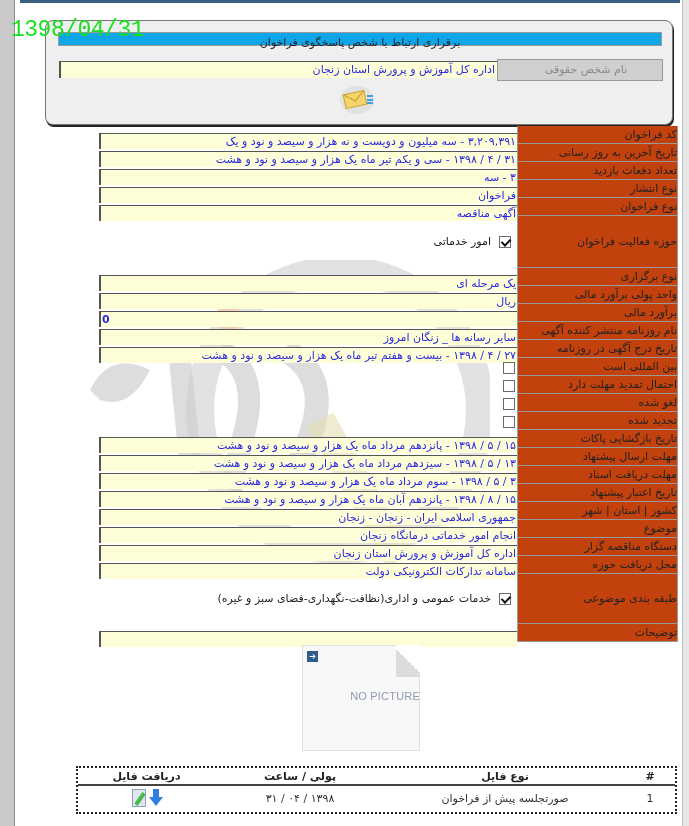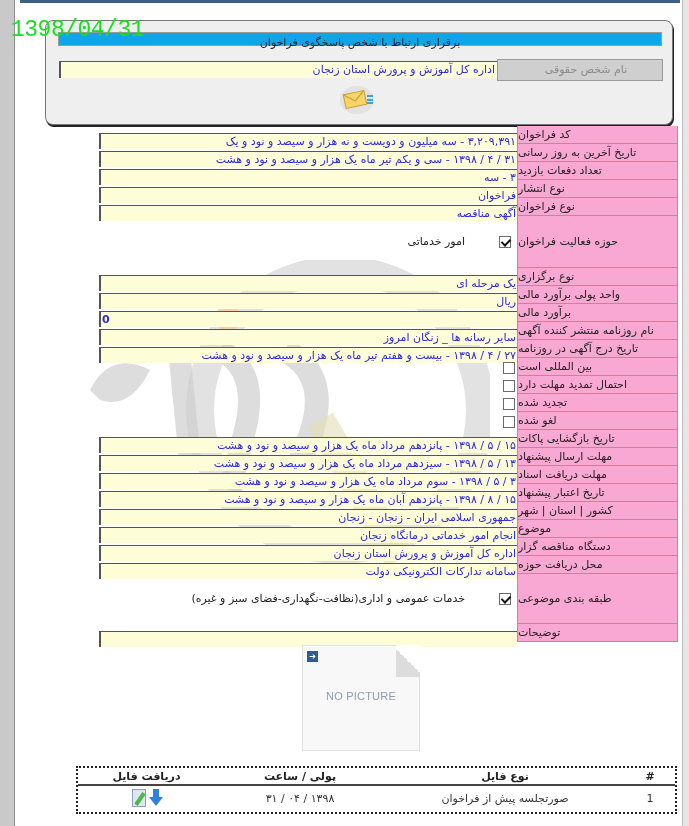--- a/index.html
+++ b/index.html
@@ -17,36 +17,36 @@
   .envelope { position: absolute; left: 294px; top: 65px; width: 34px; height: 28px; border-radius: 50%; background: #e2e2e2; }
   .envelope .env-body { position: absolute; left: 4px; top: 6px; width: 22px; height: 15px; background: #f6d46a; border: 1px solid #c9a234; transform: rotate(-12deg); }
   .envelope .env-flap { position: absolute; left: 4px; top: 6px; width: 22px; height: 15px; transform: rotate(-12deg); }
   .envelope .lines { position: absolute; left: 27px; top: 9px; width: 6px; height: 10px; }
   .envelope .lines i { display: block; height: 2px; background: #3da3e6; margin-bottom: 1.5px; }
 
   .watermark { position: absolute; left: 70px; top: 260px; width: 420px; height: 320px; pointer-events: none; z-index: 1; }
 
   .grid { position: absolute; left: 99px; top: 126px; width: 579px; z-index: 2; }
   .row { position: relative; display: flex; flex-direction: row-reverse; height: 18px; }
-  .row .label { width: 161px; background: #f9a8d4; border: 1px solid #9a9a9a; border-top: none; text-align: left; direction: rtl; font-size: 11px; line-height: 17px; color: #222; white-space: nowrap; overflow: hidden; }
+  .row .label { width: 161px; background: #c2410c; border: 1px solid #9a9a9a; border-top: none; text-align: right; direction: rtl; font-size: 11px; line-height: 17px; color: #222; white-space: nowrap; overflow: hidden; }
   .row .value { flex: 1; height: 16px; margin-top: 7px; background: #fdfdd8; border-left: 2px solid #555; border-top: 1px solid #555; direction: rtl; color: #2a2ae0; line-height: 15px; font-size: 11px; white-space: nowrap; overflow: hidden; padding-right: 1px; }
   .row .value.ltr { direction: ltr; text-align: left; color: #2a2ae0; font-weight: bold; padding-left: 1px; }
   .row.tall { height: 52px; }
   .row.tall .label { line-height: 52px; }
-  .row.tall .value { background: transparent; border: none; margin-top: 0; display: flex; align-items: center; justify-content: flex-start; padding-right: 6px; color: #222; line-height: 52px; height: 52px; gap: 26px; }
+  .row.tall .value { background: transparent; border: none; margin-top: 0; display: flex; align-items: center; justify-content: flex-start; padding-right: 6px; color: #222; line-height: 52px; height: 52px; }
   .chk { display: inline-block; width: 12px; height: 12px; border: 1px solid #6a6a6a; background: #fff; margin-left: 8px; position: relative; vertical-align: middle; }
   .chk.on::after { content: ""; position: absolute; left: 3px; top: 0px; width: 4px; height: 7px; border: solid #111; border-width: 0 2px 2px 0; transform: rotate(45deg); }
   .row.chkrow .value { background: transparent; border: none; margin-top: 0; height: 18px; padding-right: 2px; line-height: 18px; }
   .row.chkrow .chk { margin-left: 0; margin-top: 2px; }
 
   .nopic { position: absolute; left: 302px; top: 645px; width: 120px; height: 108px; z-index: 2; }
   .nopic .page { position: absolute; left: 0; top: 0; width: 118px; height: 106px; background: #f8f8f8; border: 1px solid #e1e1e1; box-shadow: 0 1px 2px #ddd; clip-path: polygon(0 0, 80% 0, 100% 30%, 100% 100%, 0 100%); }
   .nopic .curl { position: absolute; right: 2px; top: 0; width: 24px; height: 32px; background: linear-gradient(225deg, #fff 50%, #dcdcdc 50%); }
   .nopic .tag { position: absolute; left: 5px; top: 6px; width: 11px; height: 11px; background: #2c5d8d; color: #fff; font-size: 8px; line-height: 11px; text-align: center; }
-  .nopic .txt { position: absolute; left: 0; top: 45px; width: 118px; text-align: center; color: #8f9bb0; font-family: "Liberation Sans", sans-serif; font-size: 11px; letter-spacing: 0.2px; }
+  .nopic .txt { position: absolute; left: 0; top: 45px; width: 118px; text-align: right; color: #8f9bb0; font-family: "Liberation Sans", sans-serif; font-size: 11px; letter-spacing: 0.2px; }
 
   .files { position: absolute; left: 76px; top: 766px; width: 601px; height: 48px; border: 2px dotted #222; z-index: 2; direction: rtl; }
   .files table { width: 100%; border-collapse: collapse; }
   .files th { font-weight: bold; font-size: 11px; height: 17px; border-bottom: 2px solid #444; text-align: center; }
   .files td { font-size: 11px; height: 25px; text-align: center; color: #333; }
   .files .c-num { width: 50px; }
   .files .c-type { width: 240px; }
   .files .c-date { width: 170px; }
   .icon-dl { display: inline-block; width: 14px; height: 18px; position: relative; vertical-align: middle; }
   .icon-dl::before { content: ""; position: absolute; left: 4px; top: 0; width: 6px; height: 9px; background: #2f7fe0; }
@@ -143,25 +143,25 @@
 
   <div class="row chkrow">
     <div class="label">بین المللی است</div>
     <div class="value"><span class="chk"></span></div>
   </div>
   <div class="row chkrow">
     <div class="label">احتمال تمدید مهلت دارد</div>
     <div class="value"><span class="chk"></span></div>
   </div>
   <div class="row chkrow">
+    <div class="label">لغو شده</div>
+    <div class="value"><span class="chk"></span></div>
+  </div>
+  <div class="row chkrow">
     <div class="label">تجدید شده</div>
-    <div class="value"><span class="chk"></span></div>
-  </div>
-  <div class="row chkrow">
-    <div class="label">لغو شده</div>
     <div class="value"><span class="chk"></span></div>
   </div>
 
   <div class="row">
     <div class="label">تاریخ بازگشایی پاکات</div>
     <div class="value">۱۵ / ۵ / ۱۳۹۸ - پانزدهم مرداد ماه یک هزار و سیصد و نود و هشت</div>
   </div>
   <div class="row">
     <div class="label">مهلت ارسال پیشنهاد</div>
     <div class="value">۱۳ / ۵ / ۱۳۹۸ - سیزدهم مرداد ماه یک هزار و سیصد و نود و هشت</div>

